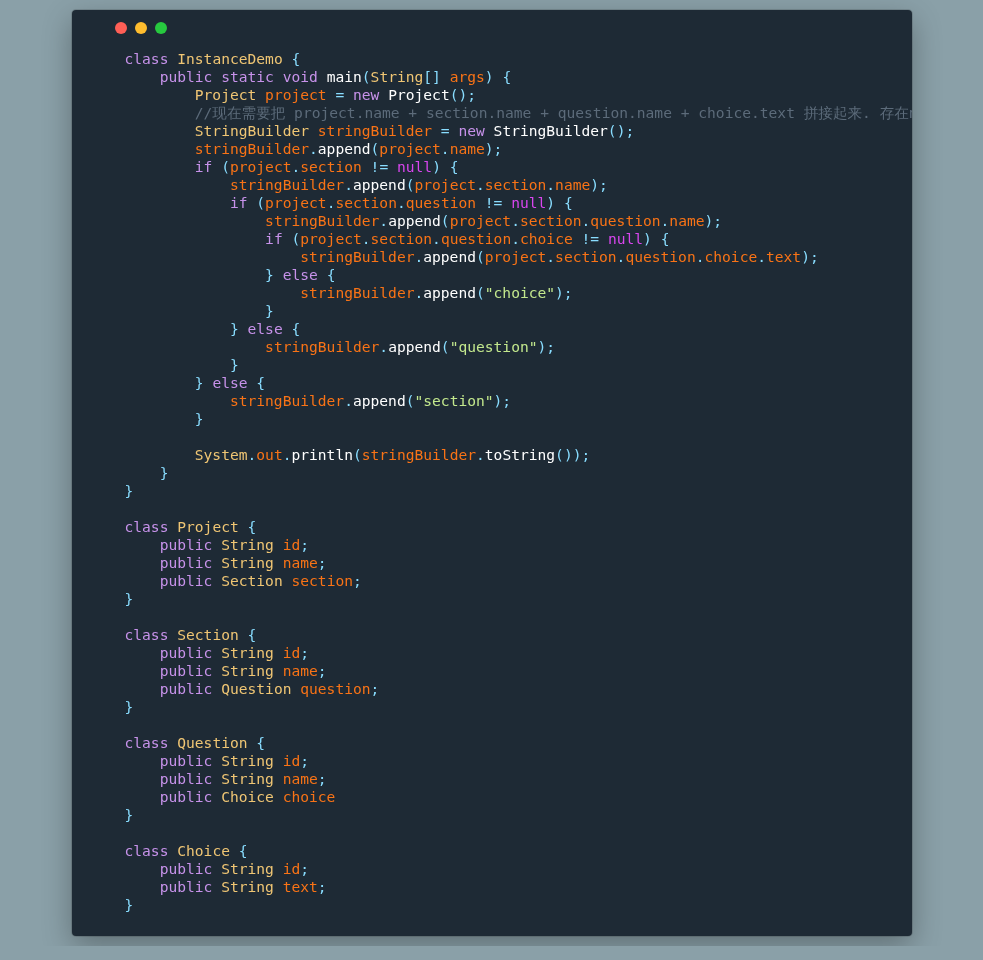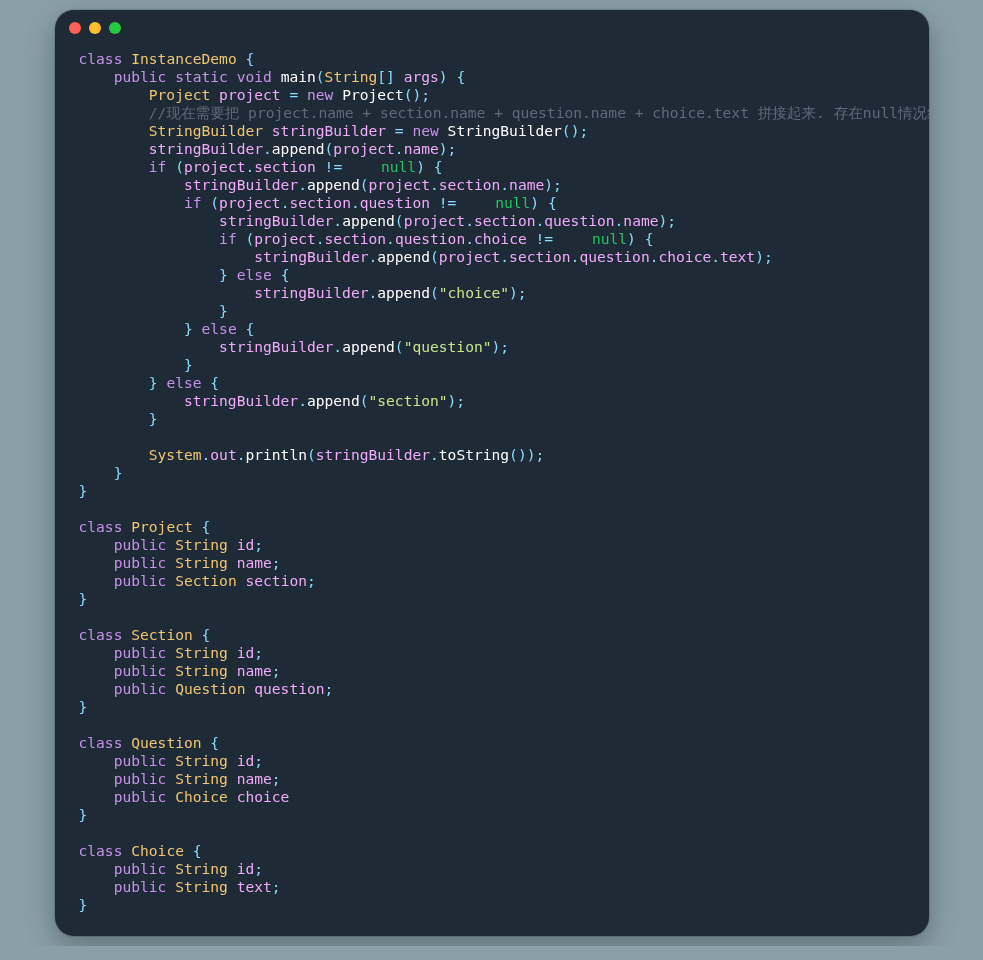--- a/index.html
+++ b/index.html
@@ -5,26 +5,27 @@
   body {
     margin: 0;
     padding: 0;
     background: #8aa0a8;
     font-family: ui-monospace, "SF Mono", Menlo, Consolas, monospace;
     display: flex;
     justify-content: center;
     align-items: flex-start;
   }
   .window {
-    width: 874px;
+    width: 811px;
     margin: 10px;
     background: #1e2a35;
-    border-radius: 19px;
+    border-radius: 4px;
     box-shadow: 0 10px 30px rgba(0,0,0,0.3), 0 0 0 1px rgba(0,0,0,0.12);
     overflow: hidden;
+    padding-left: 29px;
   }
   .titlebar {
     height: 36px;
     display: flex;
     align-items: center;
     padding-left: 14px;
     gap: 8px;
   }
   .dot {
     width: 12px; height: 12px;
@@ -36,23 +37,23 @@
   .code {
     padding: 4px 10px 22px 24px;
     font-size: 14.6px;
     line-height: 18px;
     white-space: pre;
     color: #c9d4de;
     font-variant-ligatures: none;
   }
   .kw     { color: #c792ea; }  
   .type   { color: #f0c674; }
-  .ident  { color: #f0abfc; }
+  .ident  { color: #f97316; }
   .str    { color: #c3e88d; }
-  .null   { color: #22c55e; margin-left: 30px; }
+  .null   { color: #d946ef; }
   .punct  { color: #89ddff; }
   .comment{ color: #5c6b7a; }
   .call   { color: #ffffff; }
 </style>
 </head>
 <body>
 
 <div class="window">
   <div class="titlebar">
     <div class="dot red"></div>

